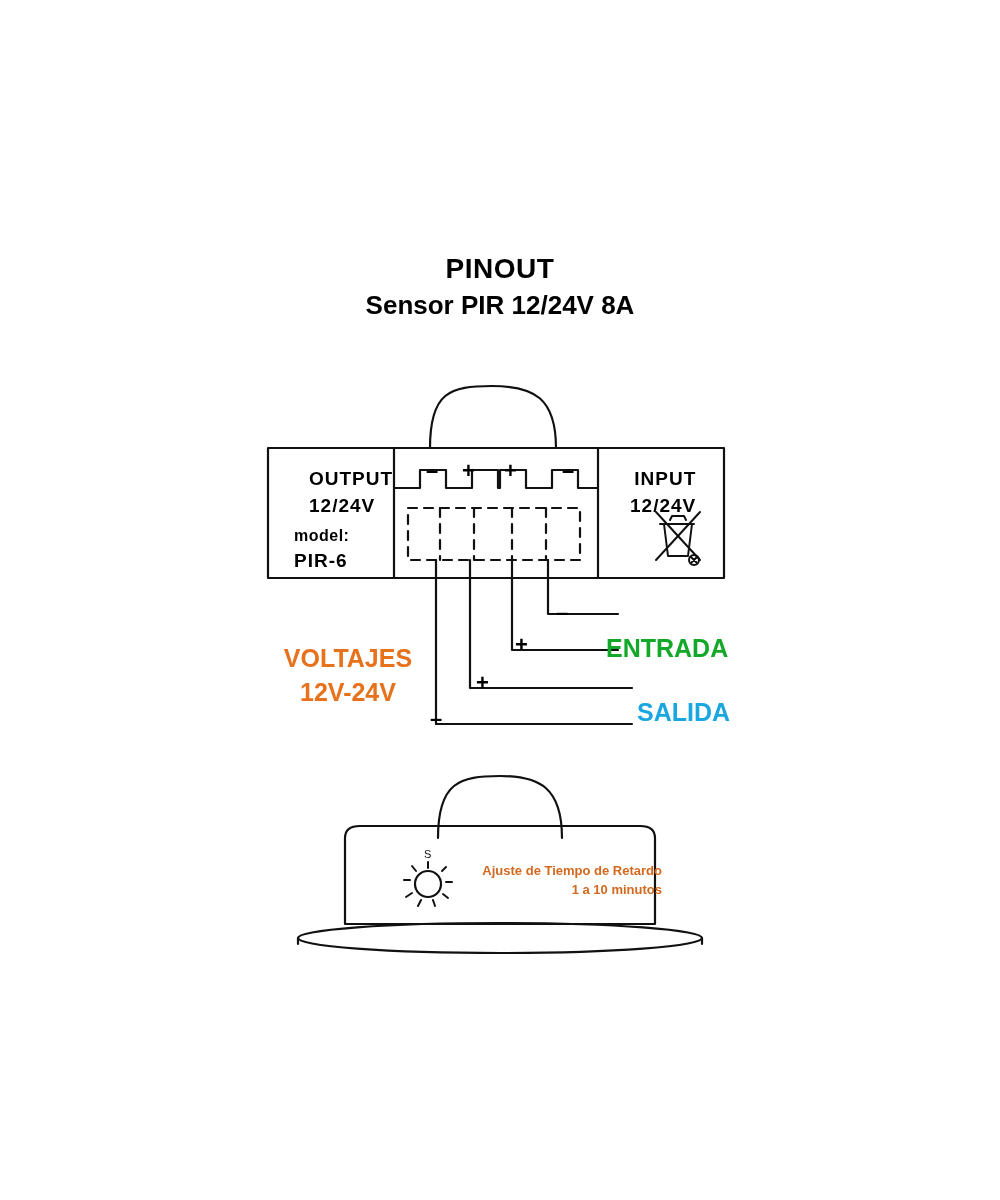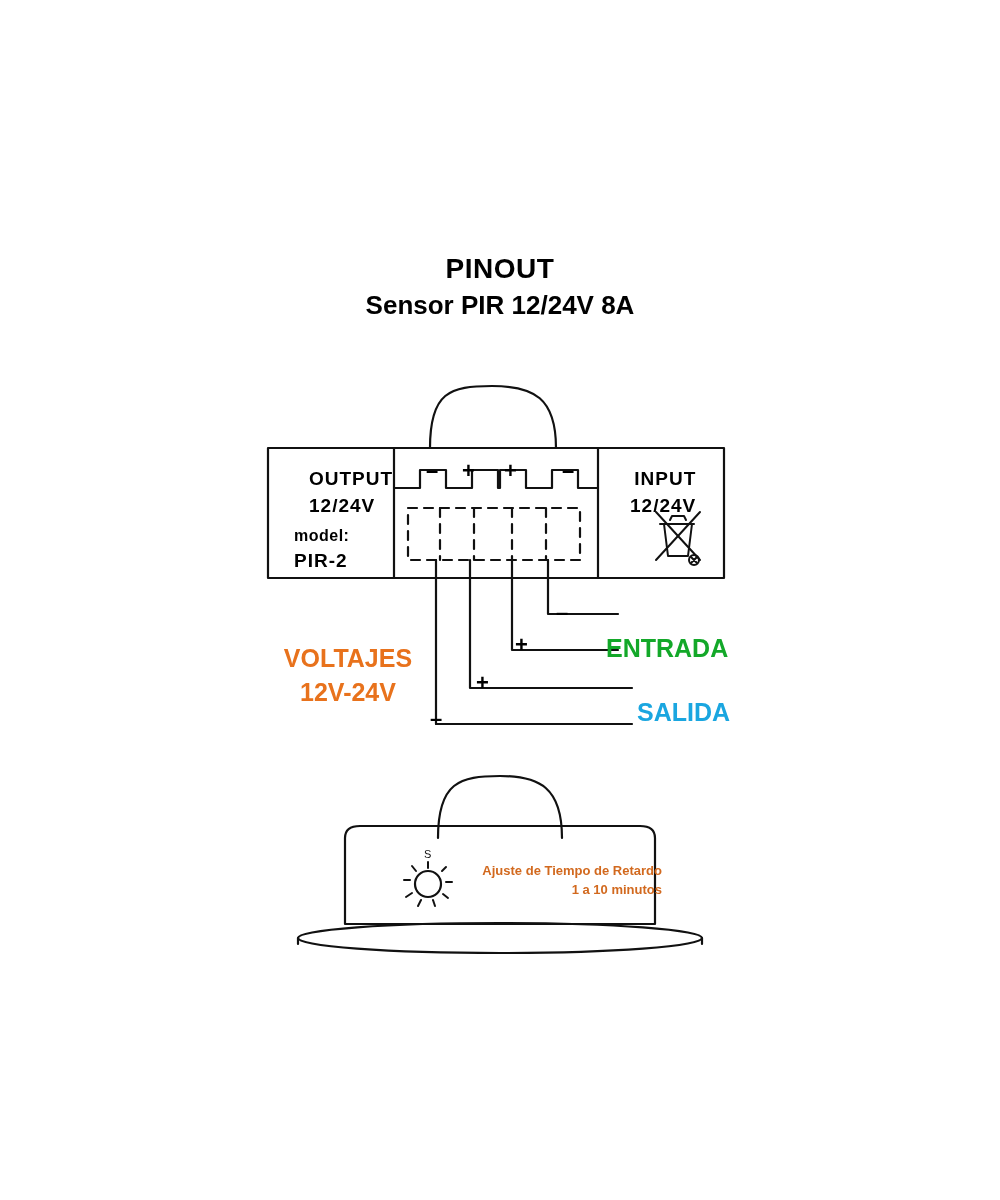--- a/index.html
+++ b/index.html
@@ -193,21 +193,21 @@
     <text x="424" y="858" font-family="Liberation Sans, sans-serif" font-size="11" fill="#111">S</text>
   </svg>
 
   <div class="dev-text dev-output">
     <div>OUTPUT</div>
     <div>12/24V</div>
   </div>
 
   <div class="dev-text dev-model">
     <div>model:</div>
-    <div class="pirline">PIR-2</div>
+    <div class="pirline">PIR-6</div>
   </div>
 
   <div class="dev-text dev-input">
     <div>INPUT</div>
     <div>12/24V</div>
   </div>
 
   <div class="sign" style="left:426px; top:458px;">–</div>
   <div class="sign" style="left:462px; top:458px;">+</div>
   <div class="sign" style="left:504px; top:458px;">+</div>

